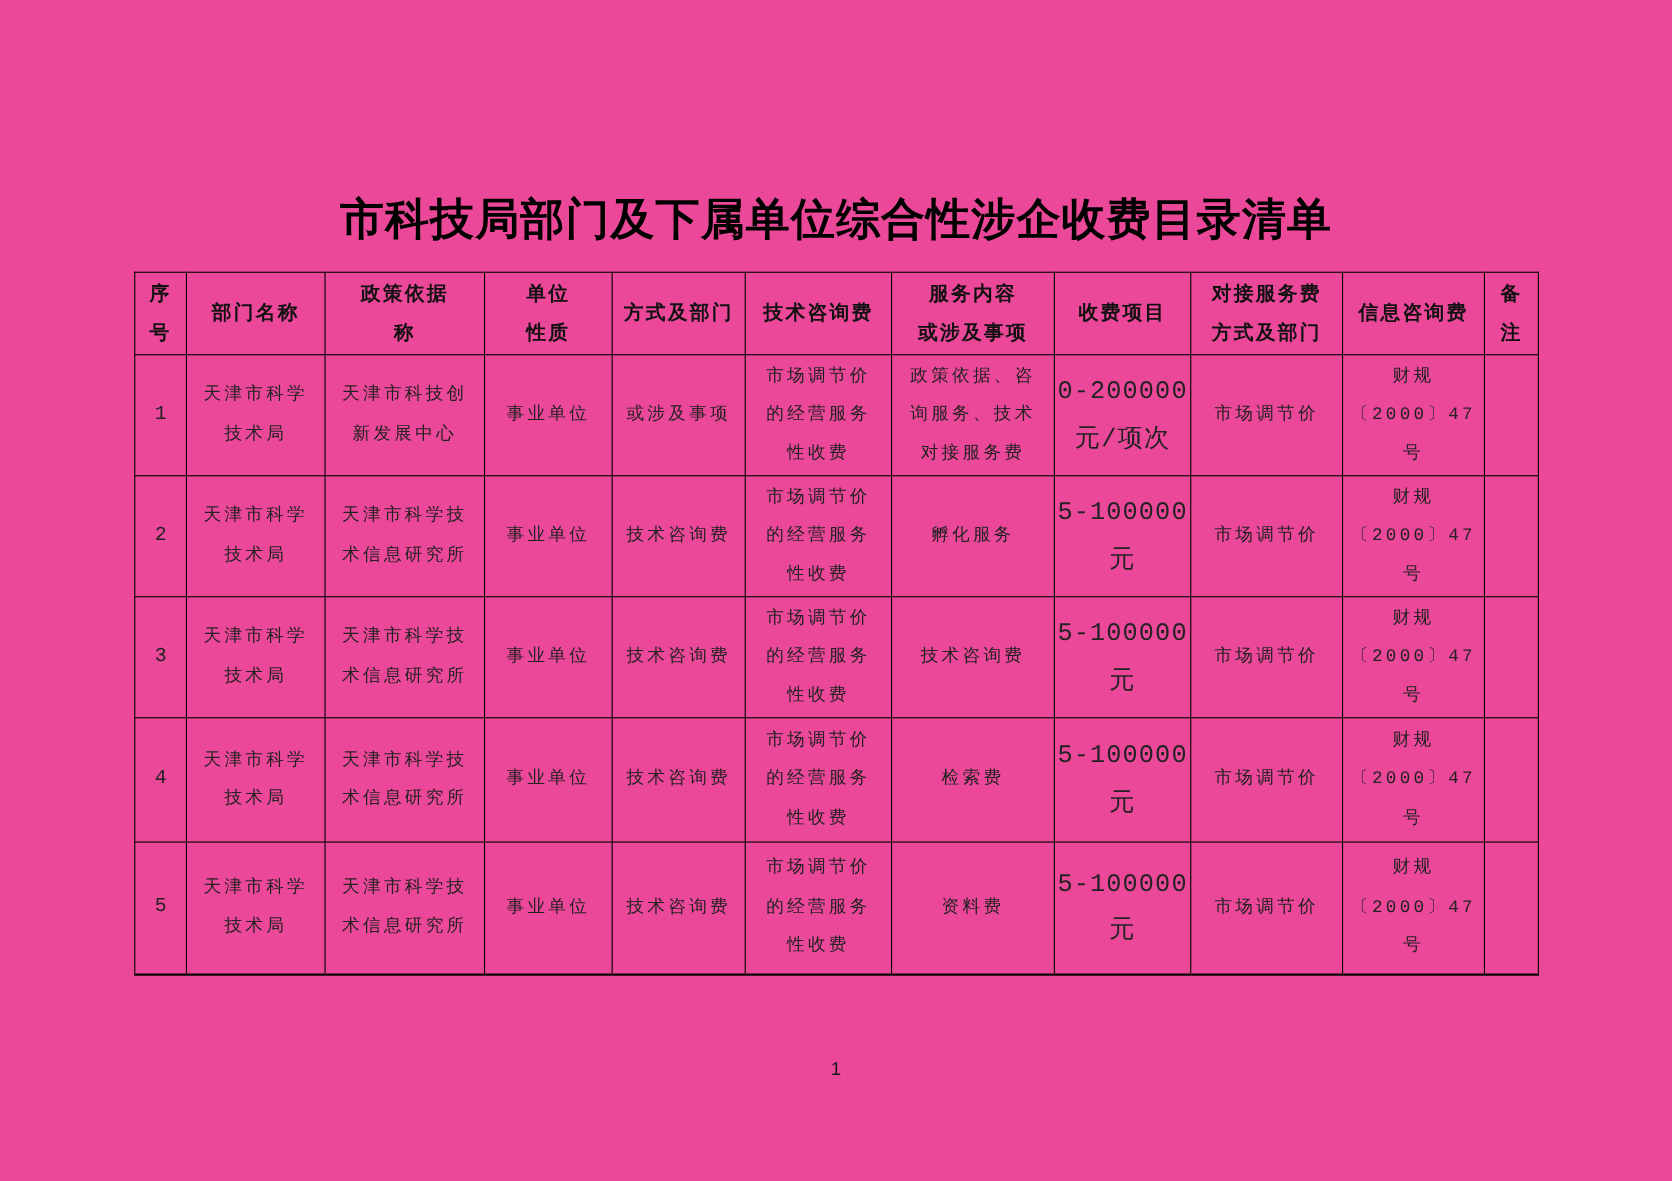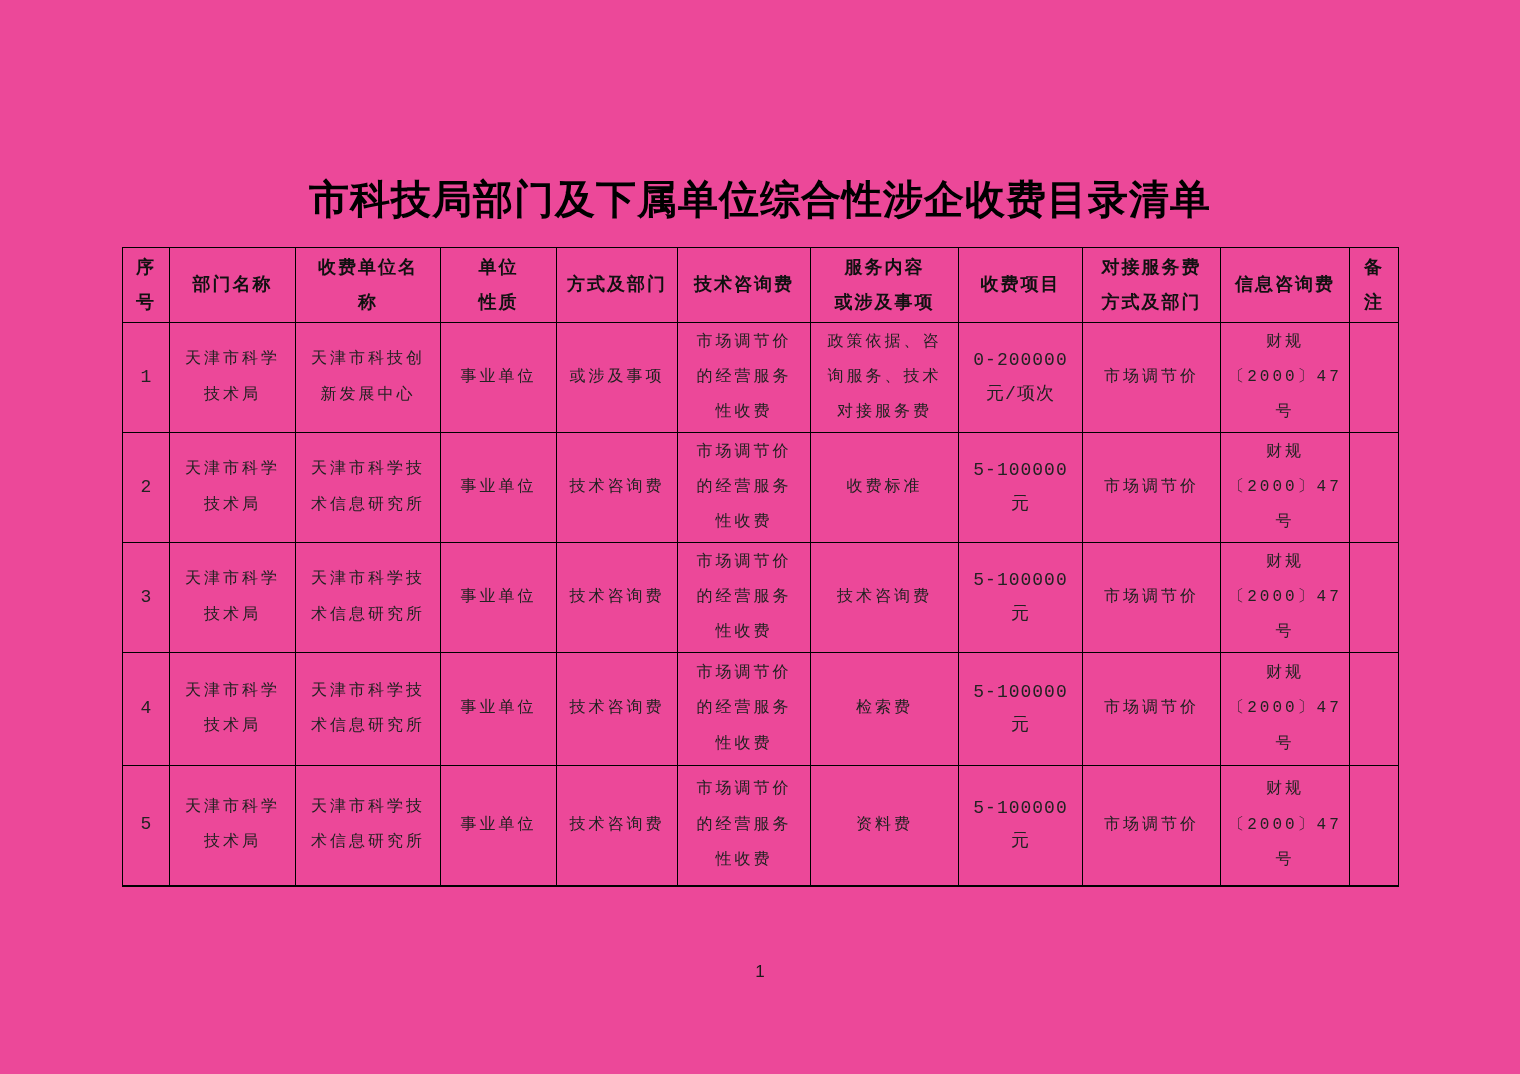--- a/index.html
+++ b/index.html
@@ -52,21 +52,21 @@
   .fee-table td {
     font-size: 16px;
     line-height: 2.2;
     letter-spacing: 3px;
     font-family: Liberation Mono, monospace;
     color: #222222;
     font-weight: 400;
   }
   
   .fee-table td:nth-child(8) {
-    font-size: 18px;
+    font-size: 23px;
     letter-spacing: 1px;
     line-height: 1.85;
   }
   
   .fee-table td:nth-child(1) {
     font-size: 18px;
     letter-spacing: 0;
   }
   tr.hdr      { height: 75px; }
   tr.row-1    { height: 110px; }
@@ -105,21 +105,21 @@
         <col style="width:124px">
         <col style="width:138px">
       <col style="width:129px">
         <col style="width:49px">
     </colgroup>
     <thead>
       <tr class="hdr">
         <th>序
 号</th>
         <th>部门名称</th>
-        <th>收费单位名
+        <th>政策依据
 称</th>
         <th>单位
 性质</th>
         <th>方式及部门</th>
         <th>技术咨询费</th>
         <th>服务内容
 或涉及事项</th>
         <th>收费项目</th>
         <th>对接服务费
 方式及部门</th>
@@ -155,21 +155,21 @@
         <td>2</td>
         <td>天津市科学
 技术局</td>
         <td>天津市科学技
 术信息研究所</td>
         <td>事业单位</td>
         <td>技术咨询费</td>
         <td>市场调节价
 的经营服务
 性收费</td>
-        <td>收费标准</td>
+        <td>孵化服务</td>
         <td>5-100000
 元</td>
         <td>市场调节价</td>
         <td>财规
 〔2000〕47
 号</td>
         <td></td>
       </tr>
       <tr class="row-3">
         <td>3</td>

